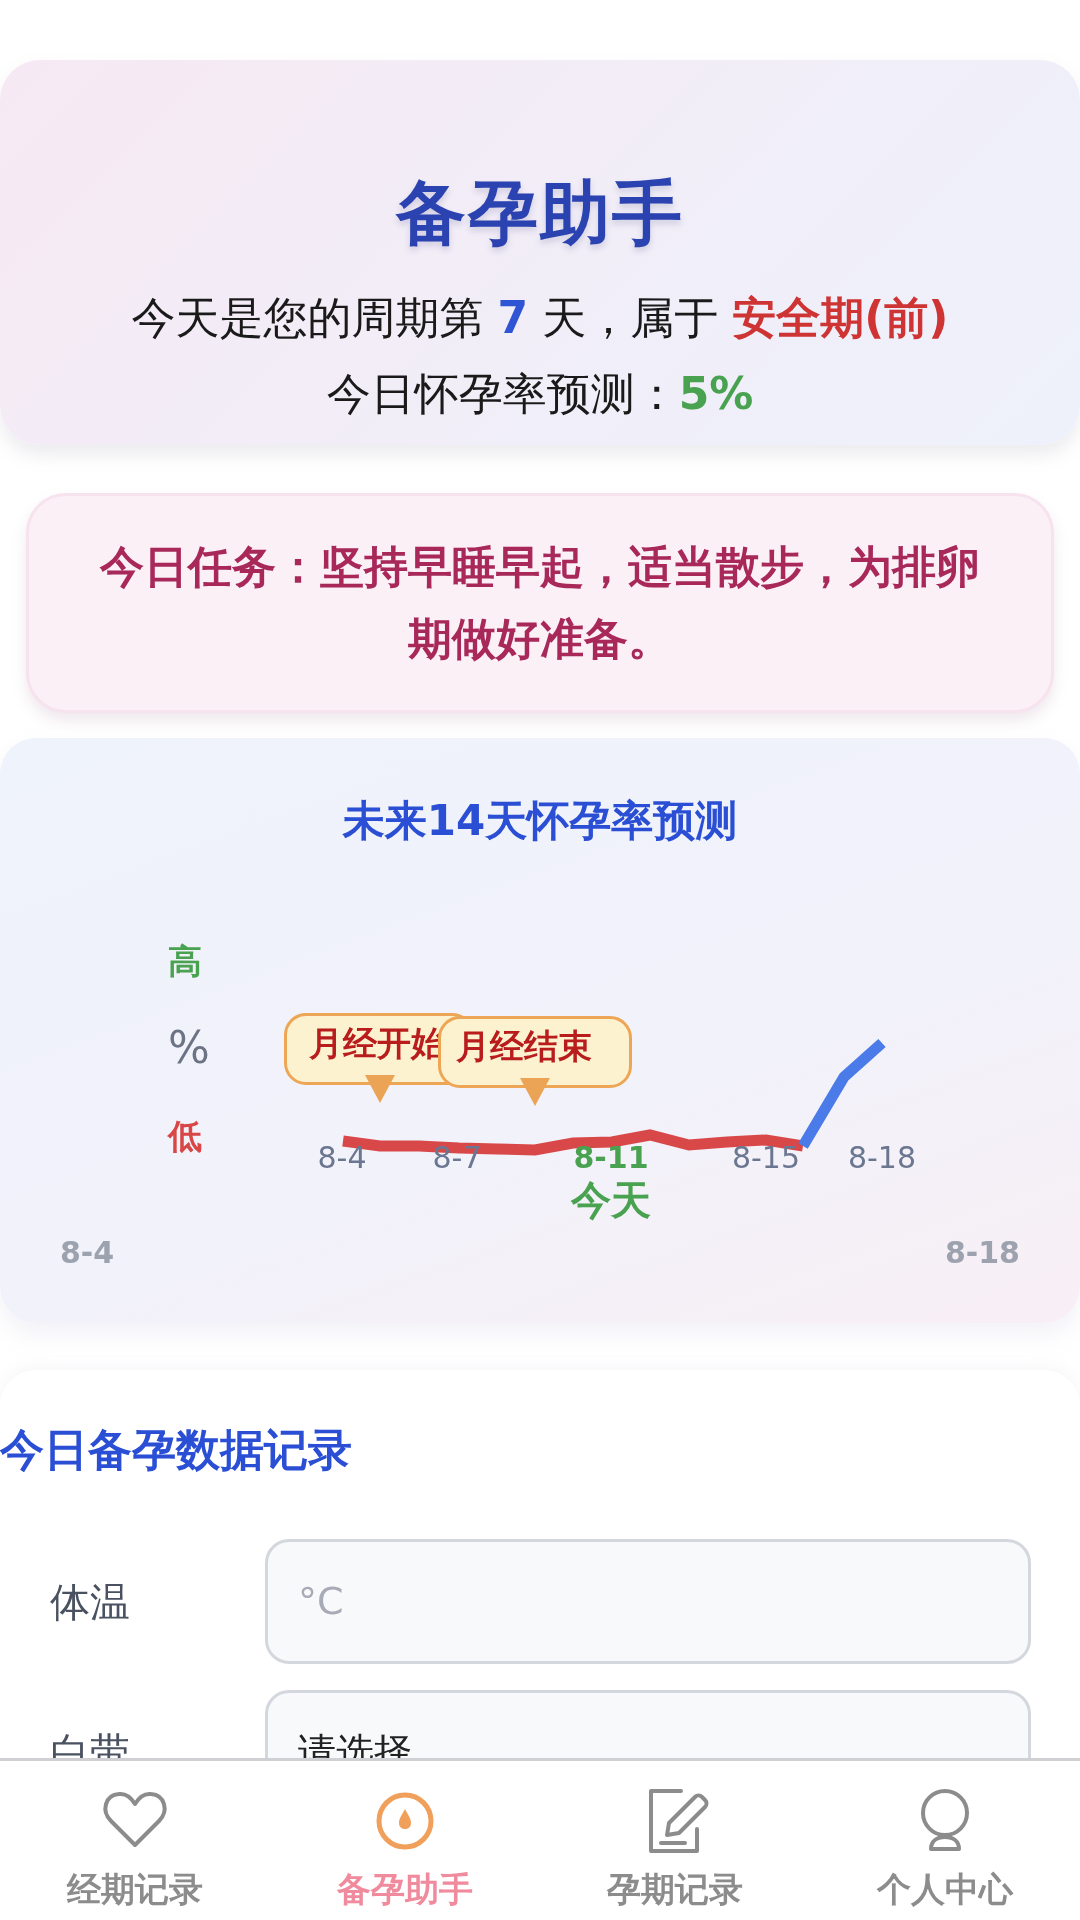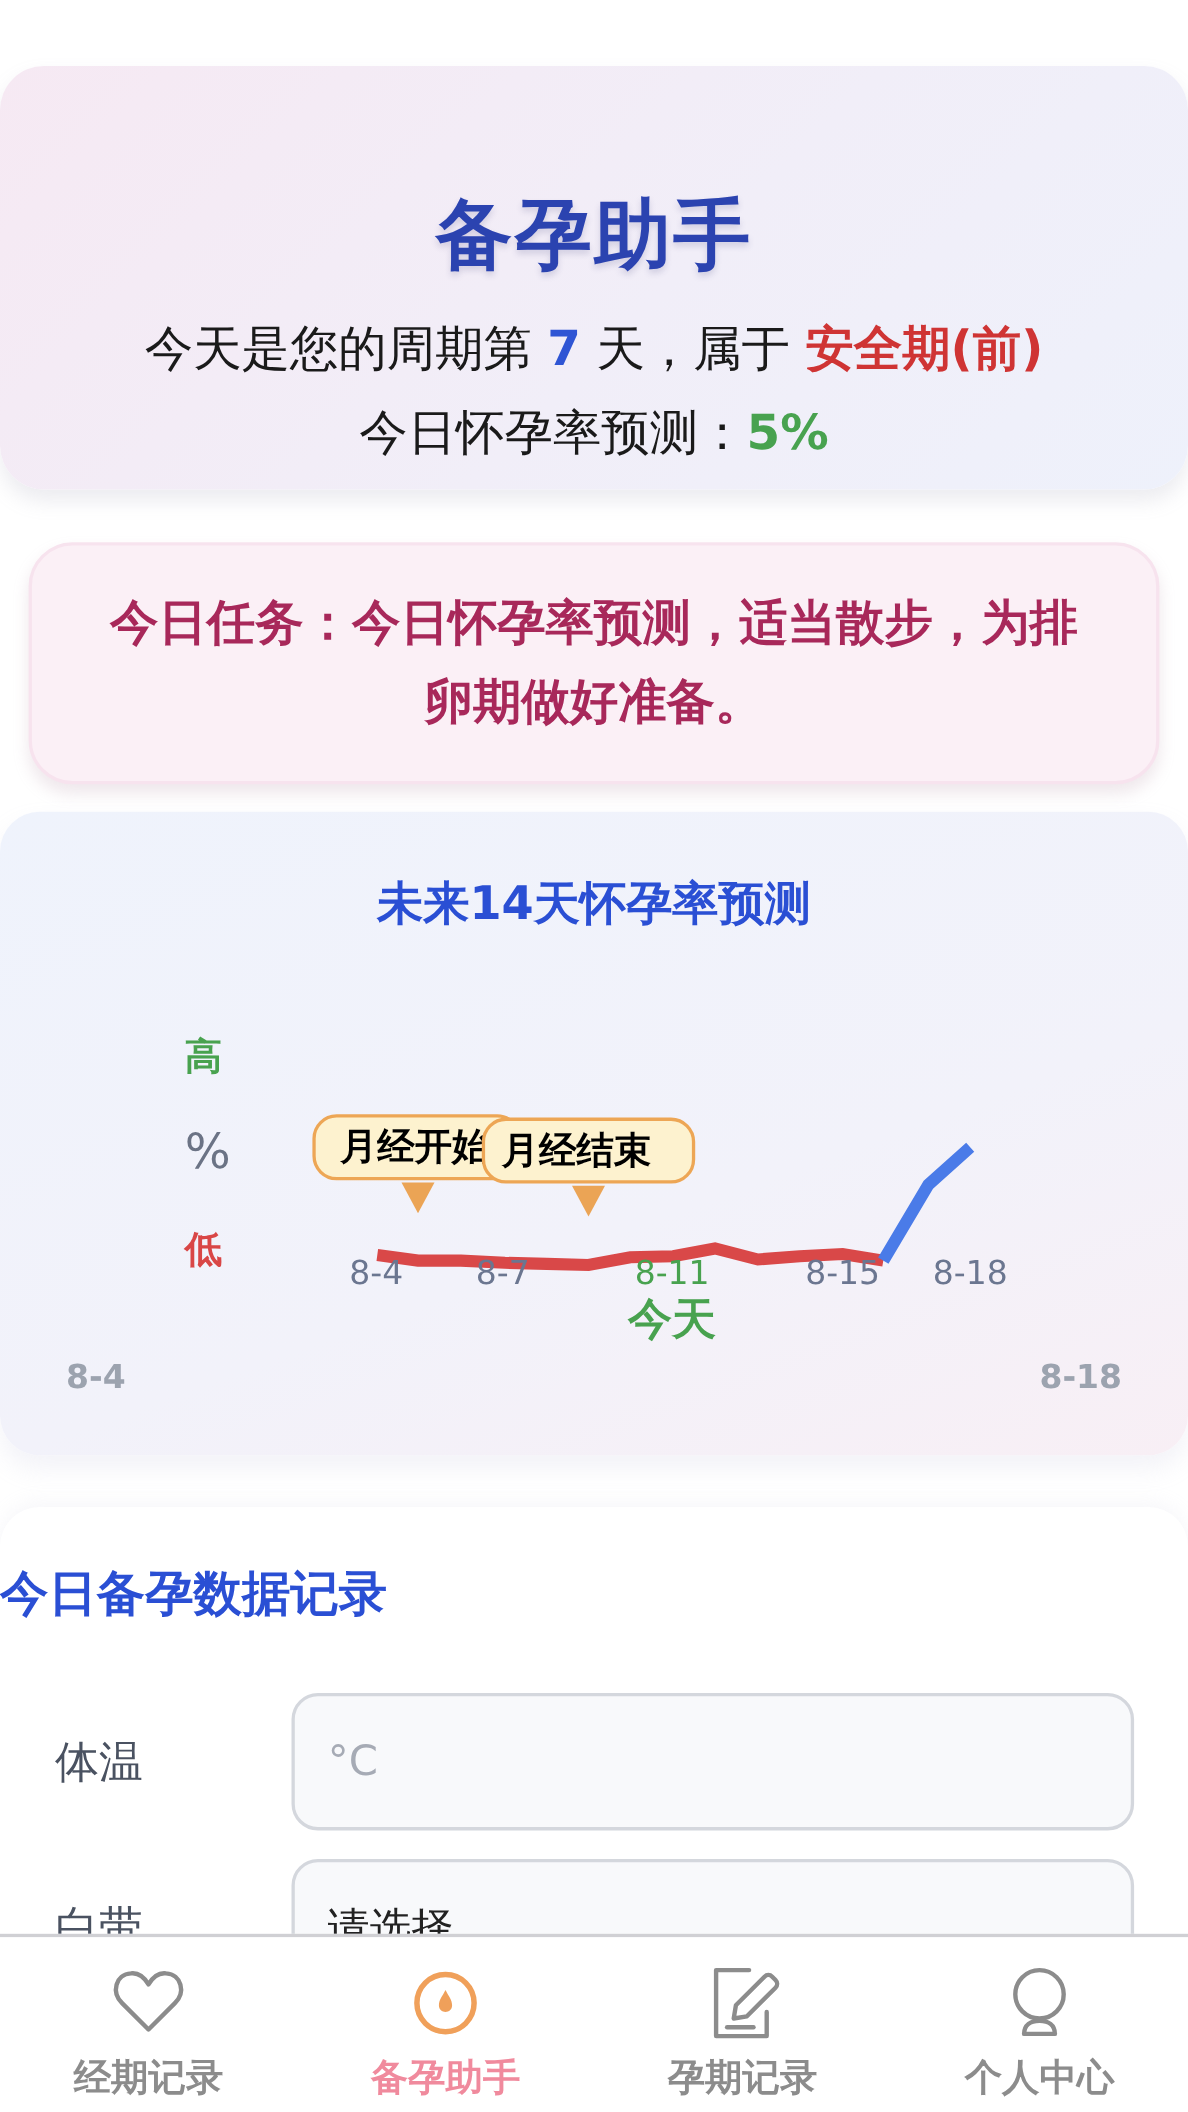--- a/index.html
+++ b/index.html
@@ -60,28 +60,28 @@
     position: absolute; left: 0; right: 0; top: 55px;
     text-align: center; font-size: 42px; font-weight: bold; color: #2a4fd4;
     line-height: 56px;
   }
   .yl { position: absolute; left: 168px; font-size: 34px; font-weight: bold; line-height: 40px; }
   #y-high { top: 203px; color: #48a24f; }
   #y-pct { top: 290px; color: #6b7385; font-weight: normal; font-size: 44px; }
   #y-low { top: 378px; color: #d94646; }
 
   .xl { position: absolute; font-size: 30px; color: #6b7690; line-height: 36px; transform: translateX(-50%); white-space: nowrap; }
-  .xl.today { color: #48a24f; font-weight: normal; }
+  .xl.today { color: #48a24f; font-weight: bold; }
   .today-label { position: absolute; font-size: 40px; color: #48a24f; font-weight: bold; transform: translateX(-50%); line-height: 40px; }
   .axis-end { position: absolute; font-size: 30px; font-weight: bold; color: #9ca3af; line-height: 36px; top: 497px; }
 
   .bubble {
-    position: absolute; height: 60px; padding: 0 22px;
+    position: absolute; height: 72px; padding: 0 22px;
     background: #fdf2cf; border: 3px solid #eda655; border-radius: 22px;
-    color: #000000; font-size: 34px; font-weight: bold; line-height: 54px;
+    color: #b91c1c; font-size: 34px; font-weight: bold; line-height: 54px;
     white-space: nowrap; overflow: hidden;
   }
   .pointer {
     position: absolute; width: 0; height: 0;
     border-left: 15px solid transparent; border-right: 15px solid transparent;
     border-top: 28px solid #eba455;
   }
   #chart-svg { position: absolute; left: 0; top: 0; }
 
   
@@ -118,21 +118,21 @@
 </head>
 <body>
 
 <div class="card" id="header-card">
   <div class="title">备孕助手</div>
   <div class="line1"><span>今天是您的周期第 </span><span class="num-blue">7</span><span> 天，属于 </span><span class="phase-red">安全期(前)</span></div>
   <div class="line2"><span>今日怀孕率预测：</span><span class="pct-green">5%</span></div>
 </div>
 
 <div class="card" id="task-card">
-  <div class="task-text">今日任务：今日怀孕率预测，适当散步，为排卵期做好准备。</div>
+  <div class="task-text">今日任务：坚持早睡早起，适当散步，为排卵期做好准备。</div>
 </div>
 
 <div class="card" id="chart-card">
   <div class="chart-title">未来14天怀孕率预测</div>
 
   <div class="yl" id="y-high">高</div>
   <div class="yl" id="y-pct">%</div>
   <div class="yl" id="y-low">低</div>
 
   <svg id="chart-svg" width="1080" height="585">

